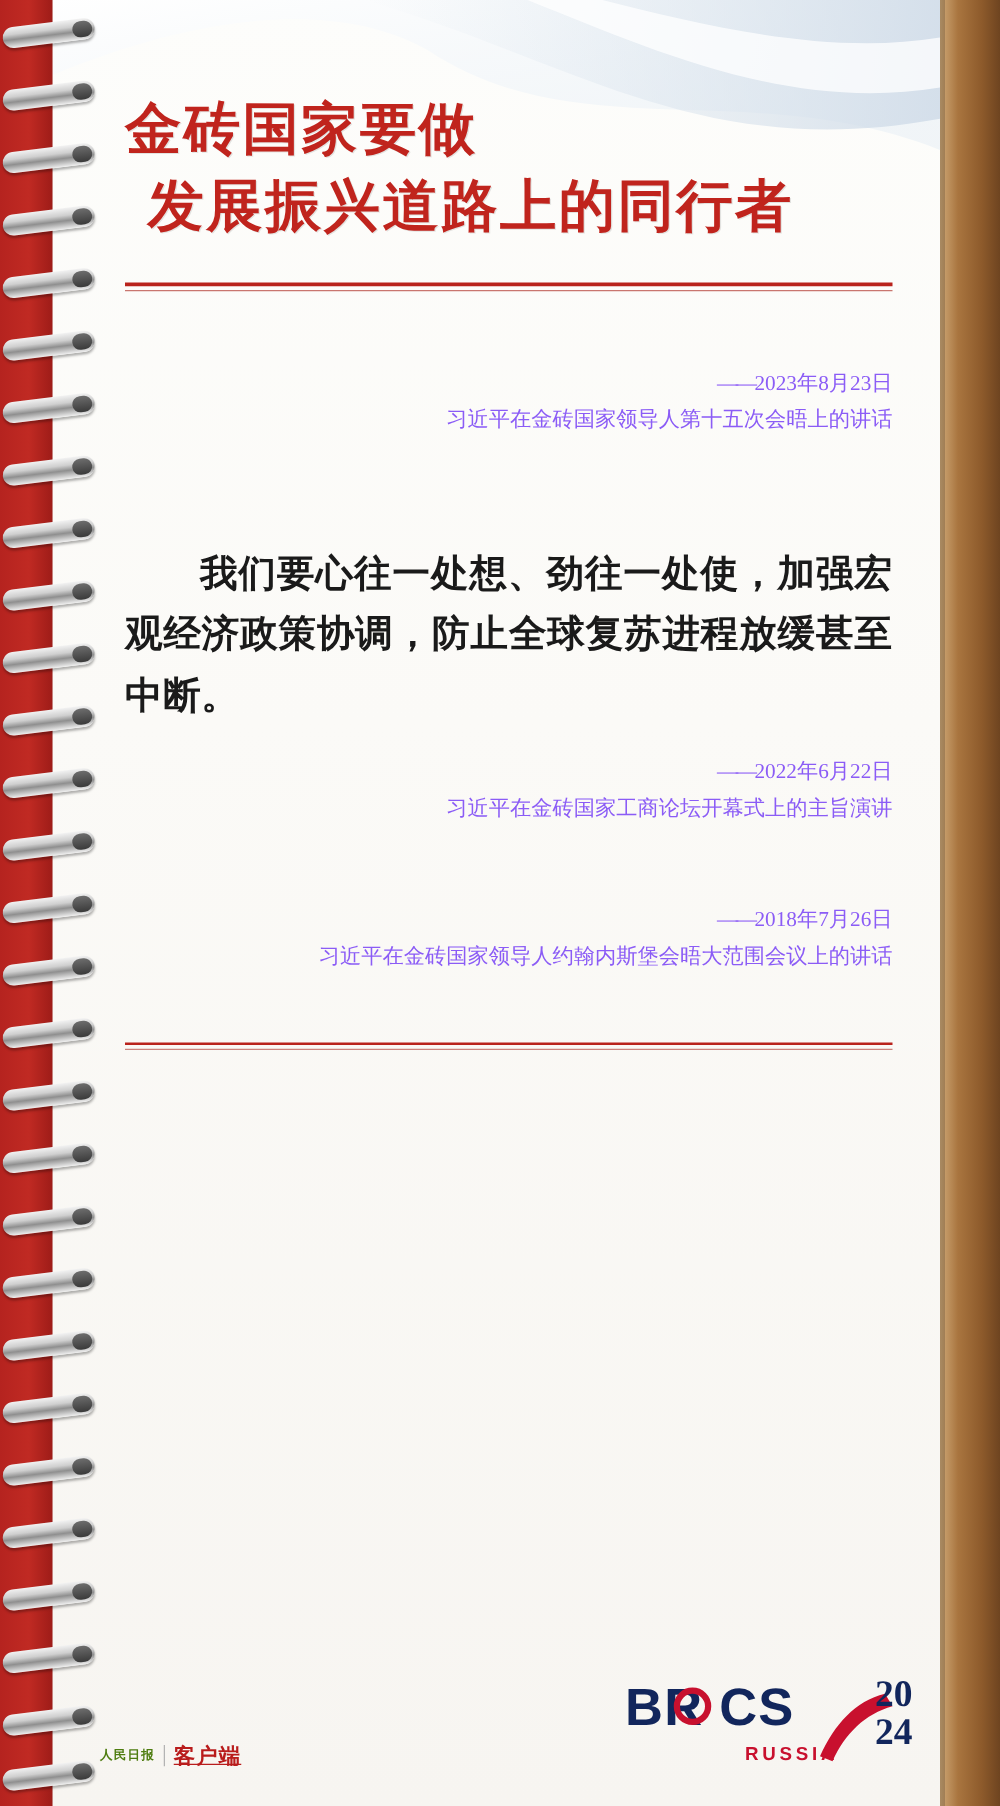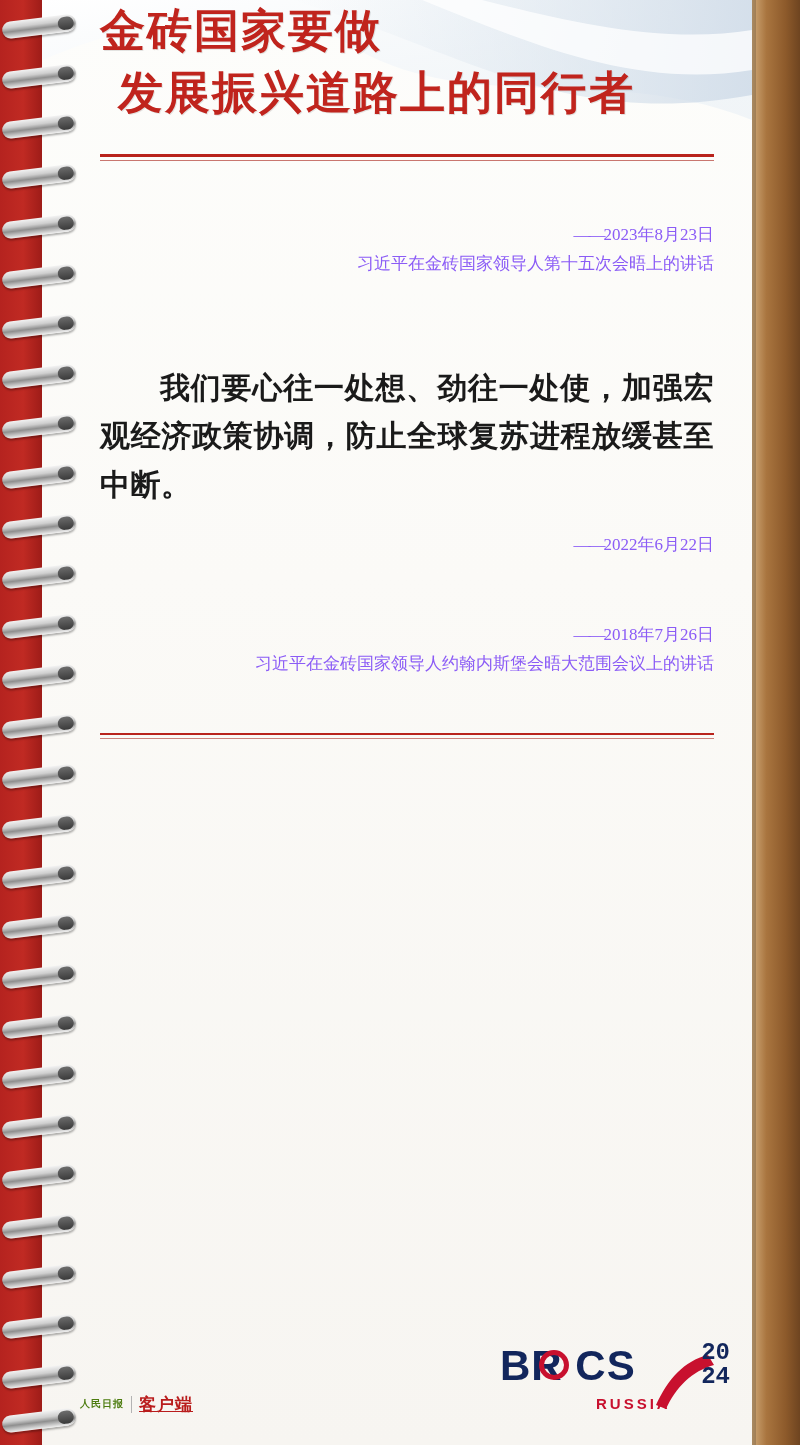--- a/index.html
+++ b/index.html
@@ -96,20 +96,21 @@
     position: absolute;
     left: 100px;
     top: 0;
     width: 640px;
     height: 1445px;
     z-index: 6;
   }
 
   
   .title-block {
+    padding-top: 72px;
   }
   .title-line {
     color: #c0241d;
     font-family: "Liberation Serif", serif;
     font-weight: bold;
     font-size: 45px;
     letter-spacing: 2px;
     line-height: 1.38;
     text-shadow: 1px 1px 0 rgba(0,0,0,0.10);
   }
@@ -244,23 +245,23 @@
     width: 30px;
     height: 30px;
     border: 5px solid #c8102e;
     border-radius: 50%;
     box-sizing: border-box;
   }
   .brics-2024 {
     position: absolute;
     right: 0;
     top: -4px;
-    font-family: Liberation Mono, monospace;
-    font-weight: bold;
-    font-size: 24px;
+    font-family: Liberation Serif, serif;
+    font-weight: bold;
+    font-size: 30px;
     color: #12265c;
     line-height: 1;
     letter-spacing: 0px;
   }
   .brics-2024 .y24 {
     display: block;
     text-align: right;
     color: #12265c;
   }
   .brics-russia {
@@ -355,20 +356,21 @@
       <div class="quote-source">
         <span class="date">2023年8月23日</span>
         <span class="speech">习近平在金砖国家领导人第十五次会晤上的讲话</span>
       </div>
     </div>
 
     <div class="quote q2">
       <div class="quote-text">我们要心往一处想、劲往一处使，加强宏观经济政策协调，防止全球复苏进程放缓甚至中断。</div>
       <div class="quote-source">
         <span class="date">2022年6月22日</span>
+        <span class="speech">习近平在金砖国家工商论坛开幕式上的主旨演讲</span>
       </div>
     </div>
 
     <div class="quote q3">
       <div class="quote-source">
         <span class="date">2018年7月26日</span>
         <span class="speech">习近平在金砖国家领导人约翰内斯堡会晤大范围会议上的讲话</span>
       </div>
     </div>
 

